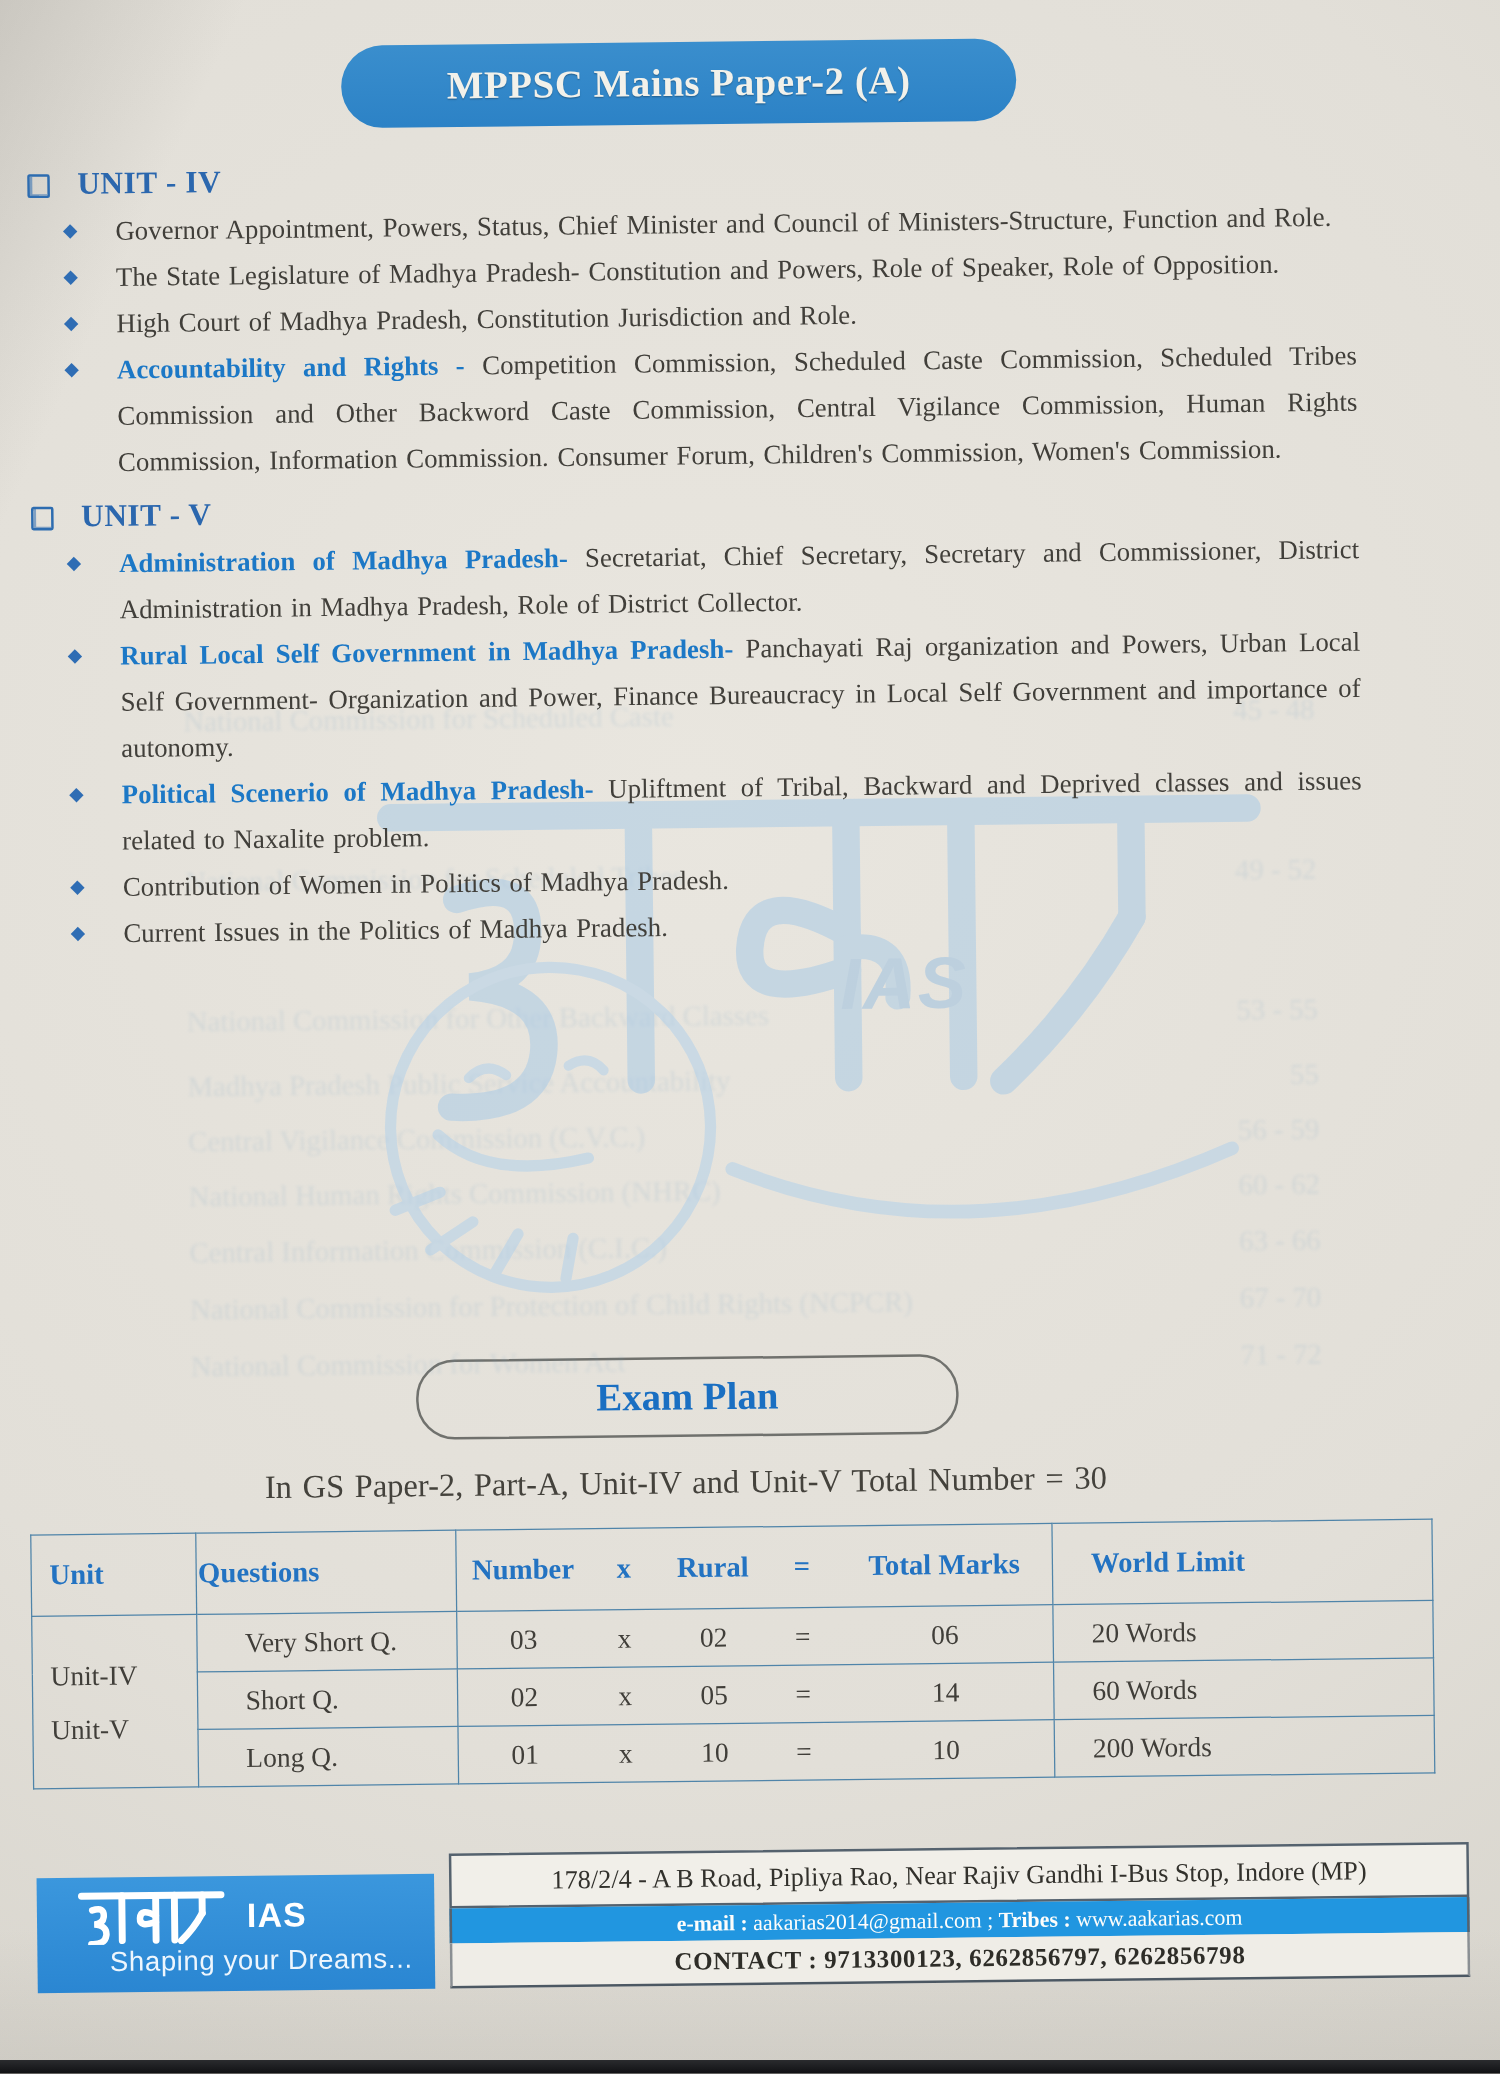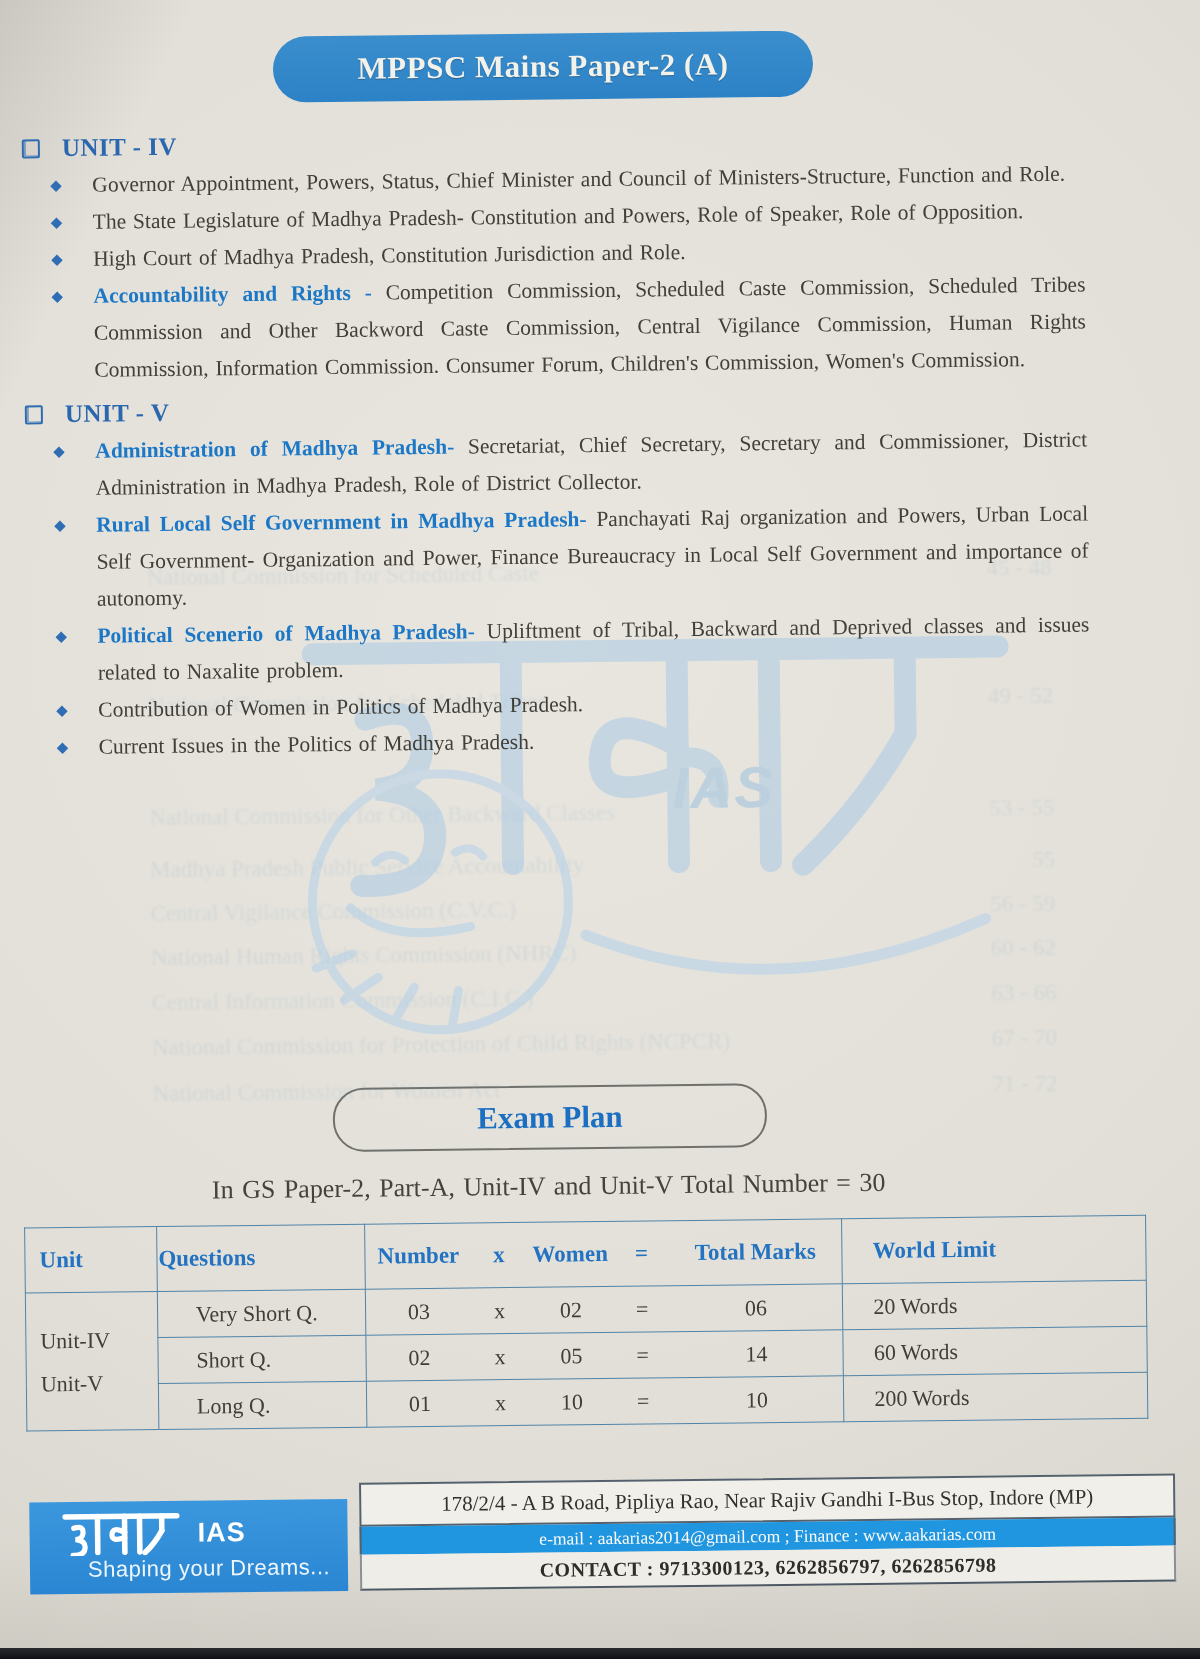--- a/index.html
+++ b/index.html
@@ -104,21 +104,21 @@
   }
   .fright{position:absolute;left:330px;top:0;width:816px;}
   .addr{
     height:40px;line-height:40px;background:#f1efe9;border:2px solid #55626e;
     text-align:center;font-size:21px;color:#32312c;
   }
   .estrip{
     height:28px;line-height:28px;background:#2196e0;text-align:center;
     color:#fdfdfb;font-size:17.5px;border-left:2px solid #55626e;border-right:2px solid #55626e;
   }
-  .estrip b{font-weight:normal;}
+  .estrip b{font-weight:bold;}
   .contact{
     height:34px;line-height:34px;background:#efede7;text-align:center;
     border-left:2px solid #8a8f93;border-right:2px solid #8a8f93;border-bottom:2.5px solid #4c5863;
     font-weight:bold;font-size:20px;color:#2e2d28;letter-spacing:0.5px;
   }
   .table-edge{
     position:absolute;left:0;right:0;bottom:0;height:11px;
     background:linear-gradient(180deg,#2a2b2e,#0f1013);
   }
 </style>
@@ -229,21 +229,21 @@
           <col class="col-w">
         </colgroup>
       <tbody>
           <tr>
         <th class="h-unit">Unit</th>
         <th class="h-q">Questions</th>
         <th>
           <div class="comp-grid">
             <span>Number</span>
             <span>x</span>
-            <span>Women</span>
+            <span>Rural</span>
             <span>=</span>
             <span>Total Marks</span>
           </div>
         </th>
         <th class="h-w">World Limit</th>
       </tr>
       <tr>
         <td class="unitcell" rowspan="3">
           <div>Unit-IV</div>
           <div>Unit-V</div>
@@ -307,21 +307,21 @@
           <span class="flogo-ias">IAS</span>
         </div>
         <div class="tagline">Shaping your Dreams...</div>
       </div>
       <div class="fright">
         <div class="addr">178/2/4 - A B Road, Pipliya Rao, Near Rajiv Gandhi I-Bus Stop, Indore (MP)</div>
         <div class="estrip">
           <b>e-mail :</b>
           <span>aakarias2014@gmail.com</span>
           <span>;</span>
-          <b>Finance :</b>
+          <b>Tribes :</b>
           <span>www.aakarias.com</span>
         </div>
         <div class="contact">CONTACT : 9713300123, 6262856797, 6262856798</div>
       </div>
     </div>
 
   </div>
   <div class="table-edge"></div>
 </div>
 

